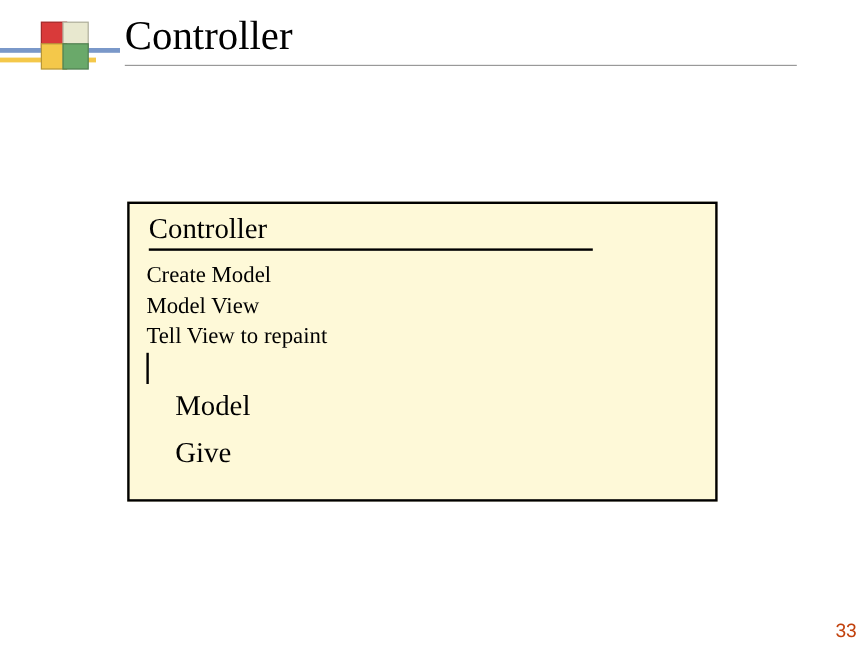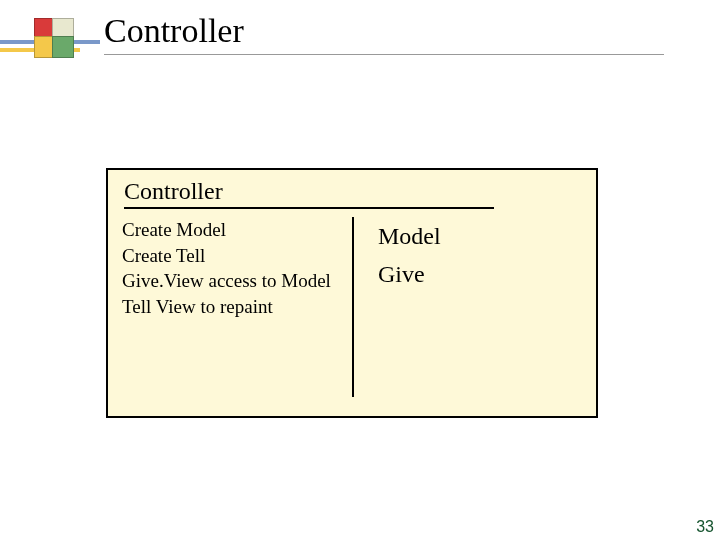--- a/index.html
+++ b/index.html
@@ -79,20 +79,21 @@
   .panel-title-rule {
     width: 370px;
     border: 0;
     border-top: 2px solid #000;
     margin: 0 0 8px 2px;
   }
 
   .cols {
     display: flex;
     height: 180px;
+    flex-direction: column;
   }
   .col-left {
     width: 220px;
     font-size: 19px;
     line-height: 1.35;
     padding-right: 10px;
   }
   .vsep {
     width: 0;
     border-left: 2px solid #000;
@@ -103,21 +104,21 @@
     font-size: 24px;
     line-height: 1.6;
   }
 
   
   .pagenum {
     position: absolute;
     right: 6px;
     bottom: 4px;
     font-size: 16px;
-    color: #14532d;
+    color: #c2410c;
     font-family: Arial, Helvetica, sans-serif;
   }
 </style>
 </head>
 <body>
 
 <div class="header-icon">
   <div class="bar blue"></div>
   <div class="bar yellow"></div>
   <div class="sq tl"></div>
@@ -129,22 +130,21 @@
 <div class="slide-title">Controller</div>
 <div class="title-rule"></div>
 
 <div class="panel">
   <div class="panel-title">Controller</div>
   <hr class="panel-title-rule">
 
   <div class="cols">
     <div class="col-left">
       <div>Create Model</div>
-      <div>Create Tell</div>
-      <div>Give.View access to Model</div>
+      <div>Model View</div>
       <div>Tell View to repaint</div>
     </div>
 
     <div class="vsep"></div>
 
     <div class="col-right">
       <div>Model</div>
       <div>Give</div>
     </div>
   </div>

